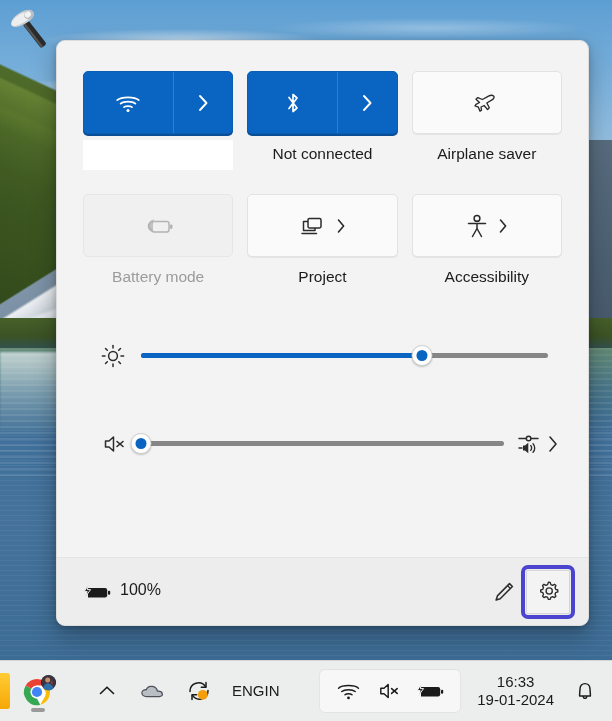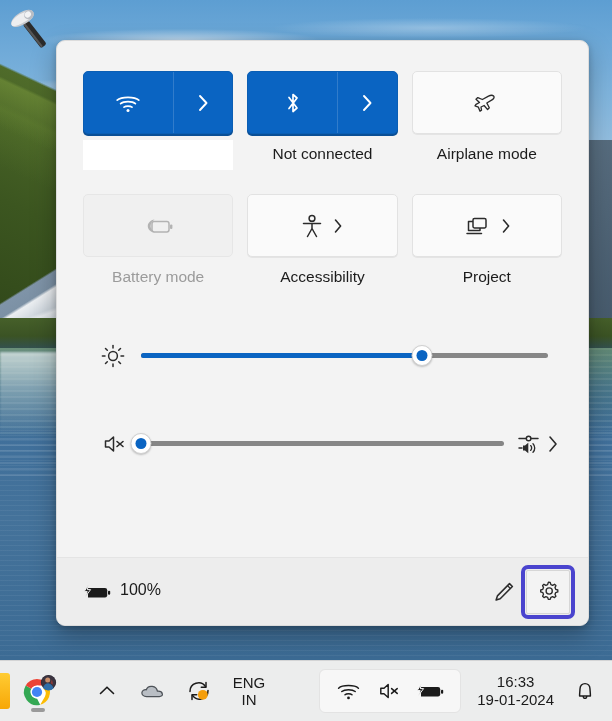--- a/index.html
+++ b/index.html
@@ -275,21 +275,21 @@
     border-radius: 2px;
     background: #9a9a9a;
   }
   .tb-tray-icons { display: flex; align-items: center; gap: 0; }
   .tb-tray-btn {
     width: 46px; height: 46px;
     display: flex; align-items: center; justify-content: center;
     border-radius: 5px;
   }
   .tb-lang {
-    display: flex; flex-direction: column;
+    display: flex; flex-direction: row;
     align-items: center; justify-content: flex-start;
     font-size: 15px; color: #1b1b1b;
     line-height: 1.16;
     padding: 0 10px;
     min-width: 54px;
   }
   .tb-right {
     margin-left: auto;
     display: flex; align-items: center;
     height: 100%;
@@ -399,21 +399,21 @@
         <div class="tile-cell">
           <div class="tile">
             <div class="tile-main">
               <span>
                 <svg width="30" height="26" viewBox="0 0 30 26">
                   <path d="M7.5 12.5 L4 9.2 L5.8 7.6 L10.4 9.5 L16.5 6.2 C18.2 5.3 20.6 5.1 21.6 6.1 C22.6 7.1 22 8.6 20.4 9.6 L14.8 13 L17.3 17.8 L15.6 19.6 L12.1 15.5 L9 17 L9.5 20.2 L8 21.2 L6.4 17.2 L3 15.8 L4 14.3 Z" fill="none" stroke="#2b2b2b" stroke-width="1.35" stroke-linejoin="round"></path>
                 </svg>
               </span>
             </div>
           </div>
-          <div class="tile-label">Airplane mode</div>
+          <div class="tile-label">Airplane saver</div>
         </div>
       </div>
 
       <div class="row-gap"></div>
 
       <div class="tile-grid">
 
         <div class="tile-cell">
           <div class="tile disabled">
             <div class="tile-main">
@@ -426,54 +426,54 @@
               </span>
             </div>
           </div>
           <div class="tile-label dim">Battery mode</div>
         </div>
 
         <div class="tile-cell">
           <div class="tile inline-chev">
             <div class="tile-main">
               <span>
+                <svg width="30" height="24" viewBox="0 0 30 24">
+                  <rect x="11" y="4.5" width="13" height="9.5" rx="1.4" fill="none" stroke="#2b2b2b" stroke-width="1.5"></rect>
+                  <path d="M11 7.5 L6.5 7.5 L6.5 16.5 L18 16.5 L18 14" fill="none" stroke="#2b2b2b" stroke-width="1.5" stroke-linejoin="round"></path>
+                  <path d="M5 19.4 L19.5 19.4" fill="none" stroke="#2b2b2b" stroke-width="1.5" stroke-linecap="round"></path>
+                </svg>
+              </span>
+              <span>
+                <svg width="12" height="20" viewBox="0 0 12 20">
+                  <path d="M3.5 4 L8.6 10 L3.5 16" fill="none" stroke="#2b2b2b" stroke-width="1.6" stroke-linecap="round" stroke-linejoin="round"></path>
+                </svg>
+              </span>
+            </div>
+          </div>
+          <div class="tile-label">Project</div>
+        </div>
+
+        <div class="tile-cell">
+          <div class="tile inline-chev">
+            <div class="tile-main">
+              <span>
                 <svg width="24" height="26" viewBox="0 0 24 26">
                   <circle cx="12" cy="5.4" r="2.9" fill="none" stroke="#2b2b2b" stroke-width="1.5"></circle>
                   <path d="M3.5 10.5 L20.5 10.5" fill="none" stroke="#2b2b2b" stroke-width="1.5" stroke-linecap="round"></path>
                   <path d="M12 10.5 L12 15.5 M12 15.5 L7.5 23.5 M12 15.5 L16.5 23.5" fill="none" stroke="#2b2b2b" stroke-width="1.5" stroke-linecap="round" stroke-linejoin="round"></path>
                 </svg>
               </span>
               <span>
                 <svg width="12" height="20" viewBox="0 0 12 20">
                   <path d="M3.5 4 L8.6 10 L3.5 16" fill="none" stroke="#2b2b2b" stroke-width="1.6" stroke-linecap="round" stroke-linejoin="round"></path>
                 </svg>
               </span>
             </div>
           </div>
           <div class="tile-label">Accessibility</div>
-        </div>
-
-        <div class="tile-cell">
-          <div class="tile inline-chev">
-            <div class="tile-main">
-              <span>
-                <svg width="30" height="24" viewBox="0 0 30 24">
-                  <rect x="11" y="4.5" width="13" height="9.5" rx="1.4" fill="none" stroke="#2b2b2b" stroke-width="1.5"></rect>
-                  <path d="M11 7.5 L6.5 7.5 L6.5 16.5 L18 16.5 L18 14" fill="none" stroke="#2b2b2b" stroke-width="1.5" stroke-linejoin="round"></path>
-                  <path d="M5 19.4 L19.5 19.4" fill="none" stroke="#2b2b2b" stroke-width="1.5" stroke-linecap="round"></path>
-                </svg>
-              </span>
-              <span>
-                <svg width="12" height="20" viewBox="0 0 12 20">
-                  <path d="M3.5 4 L8.6 10 L3.5 16" fill="none" stroke="#2b2b2b" stroke-width="1.6" stroke-linecap="round" stroke-linejoin="round"></path>
-                </svg>
-              </span>
-            </div>
-          </div>
-          <div class="tile-label">Project</div>
         </div>
       </div>
 
       <div class="slider-row" style="margin-top:42px">
         <div class="slider-icon">
           <svg width="26" height="26" viewBox="0 0 26 26">
             <circle cx="13" cy="13" r="4.4" fill="none" stroke="#2b2b2b" stroke-width="1.5"></circle>
             <g stroke="#2b2b2b" stroke-width="1.5" stroke-linecap="round">
               <path d="M13 2.4 L13 5"></path>
                 <path d="M13 21 L13 23.6"></path>

